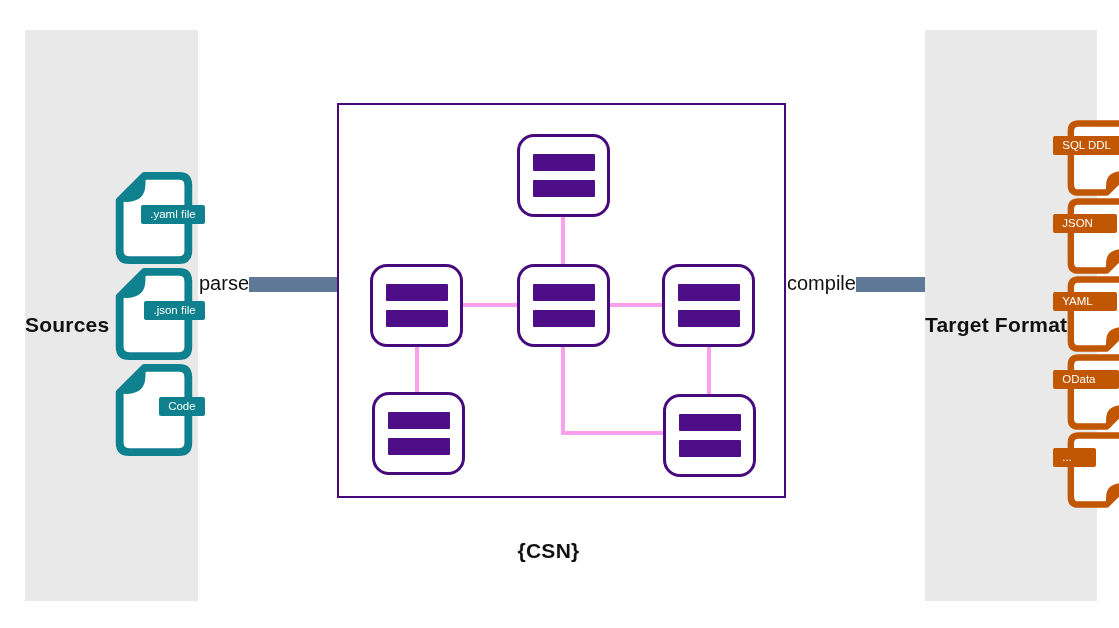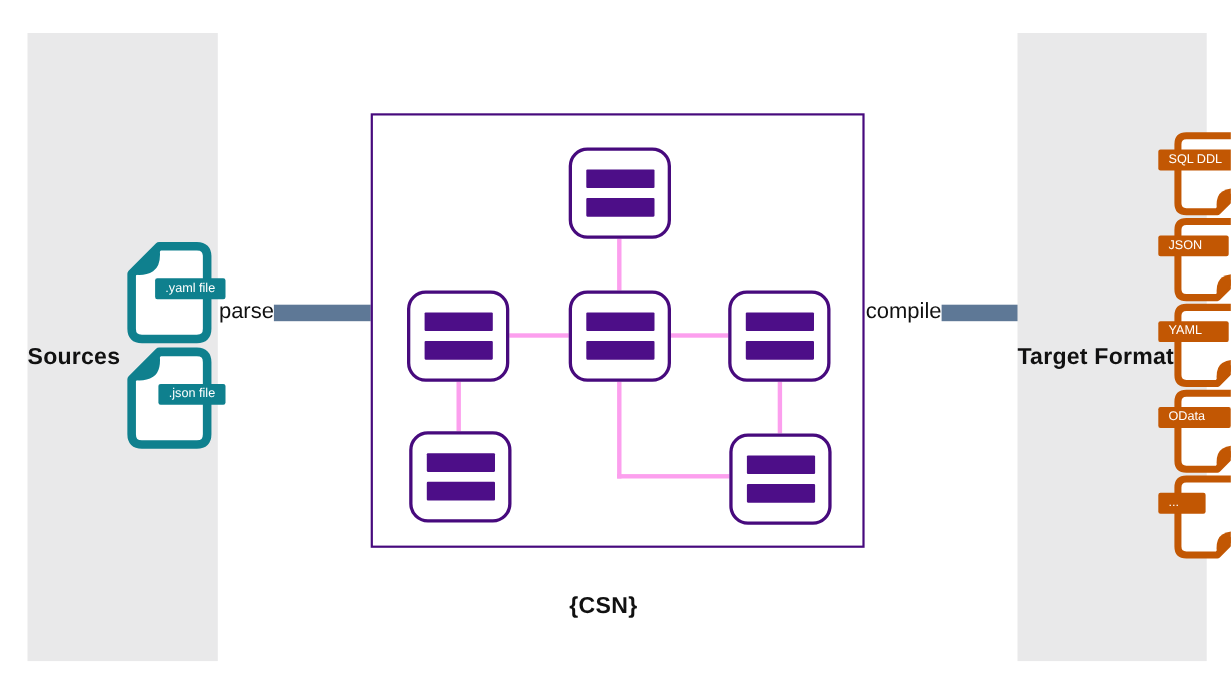--- a/index.html
+++ b/index.html
@@ -98,20 +98,27 @@
       </div>
 
       <div class="file-item">
         <svg class="src-size" viewBox="0 0 100 120">
           <path class="page-src" d="M38 6 H82 Q94 6 94 18 V102 Q94 114 82 114 H18 Q6 114 6 102 V38 Z"></path>
           <path class="fold-src" d="M38 4 L4 38 Q20 42 31 35 Q42 28 38 4 Z"></path>
         </svg>
         <span class="tag src">.json file</span>
       </div>
 
+      <div class="file-item">
+        <svg class="src-size" viewBox="0 0 100 120">
+          <path class="page-src" d="M38 6 H82 Q94 6 94 18 V102 Q94 114 82 114 H18 Q6 114 6 102 V38 Z"></path>
+          <path class="fold-src" d="M38 4 L4 38 Q20 42 31 35 Q42 28 38 4 Z"></path>
+        </svg>
+        <span class="tag src">Code</span>
+      </div>
 
     </div>
   </section>
 
   <div class="flow-arrow parse">
     <span class="arrow-label">parse</span>
     <div class="arrow-shape">
       <div class="arrow-shaft"></div>
       <div class="arrow-head"></div>
     </div>

